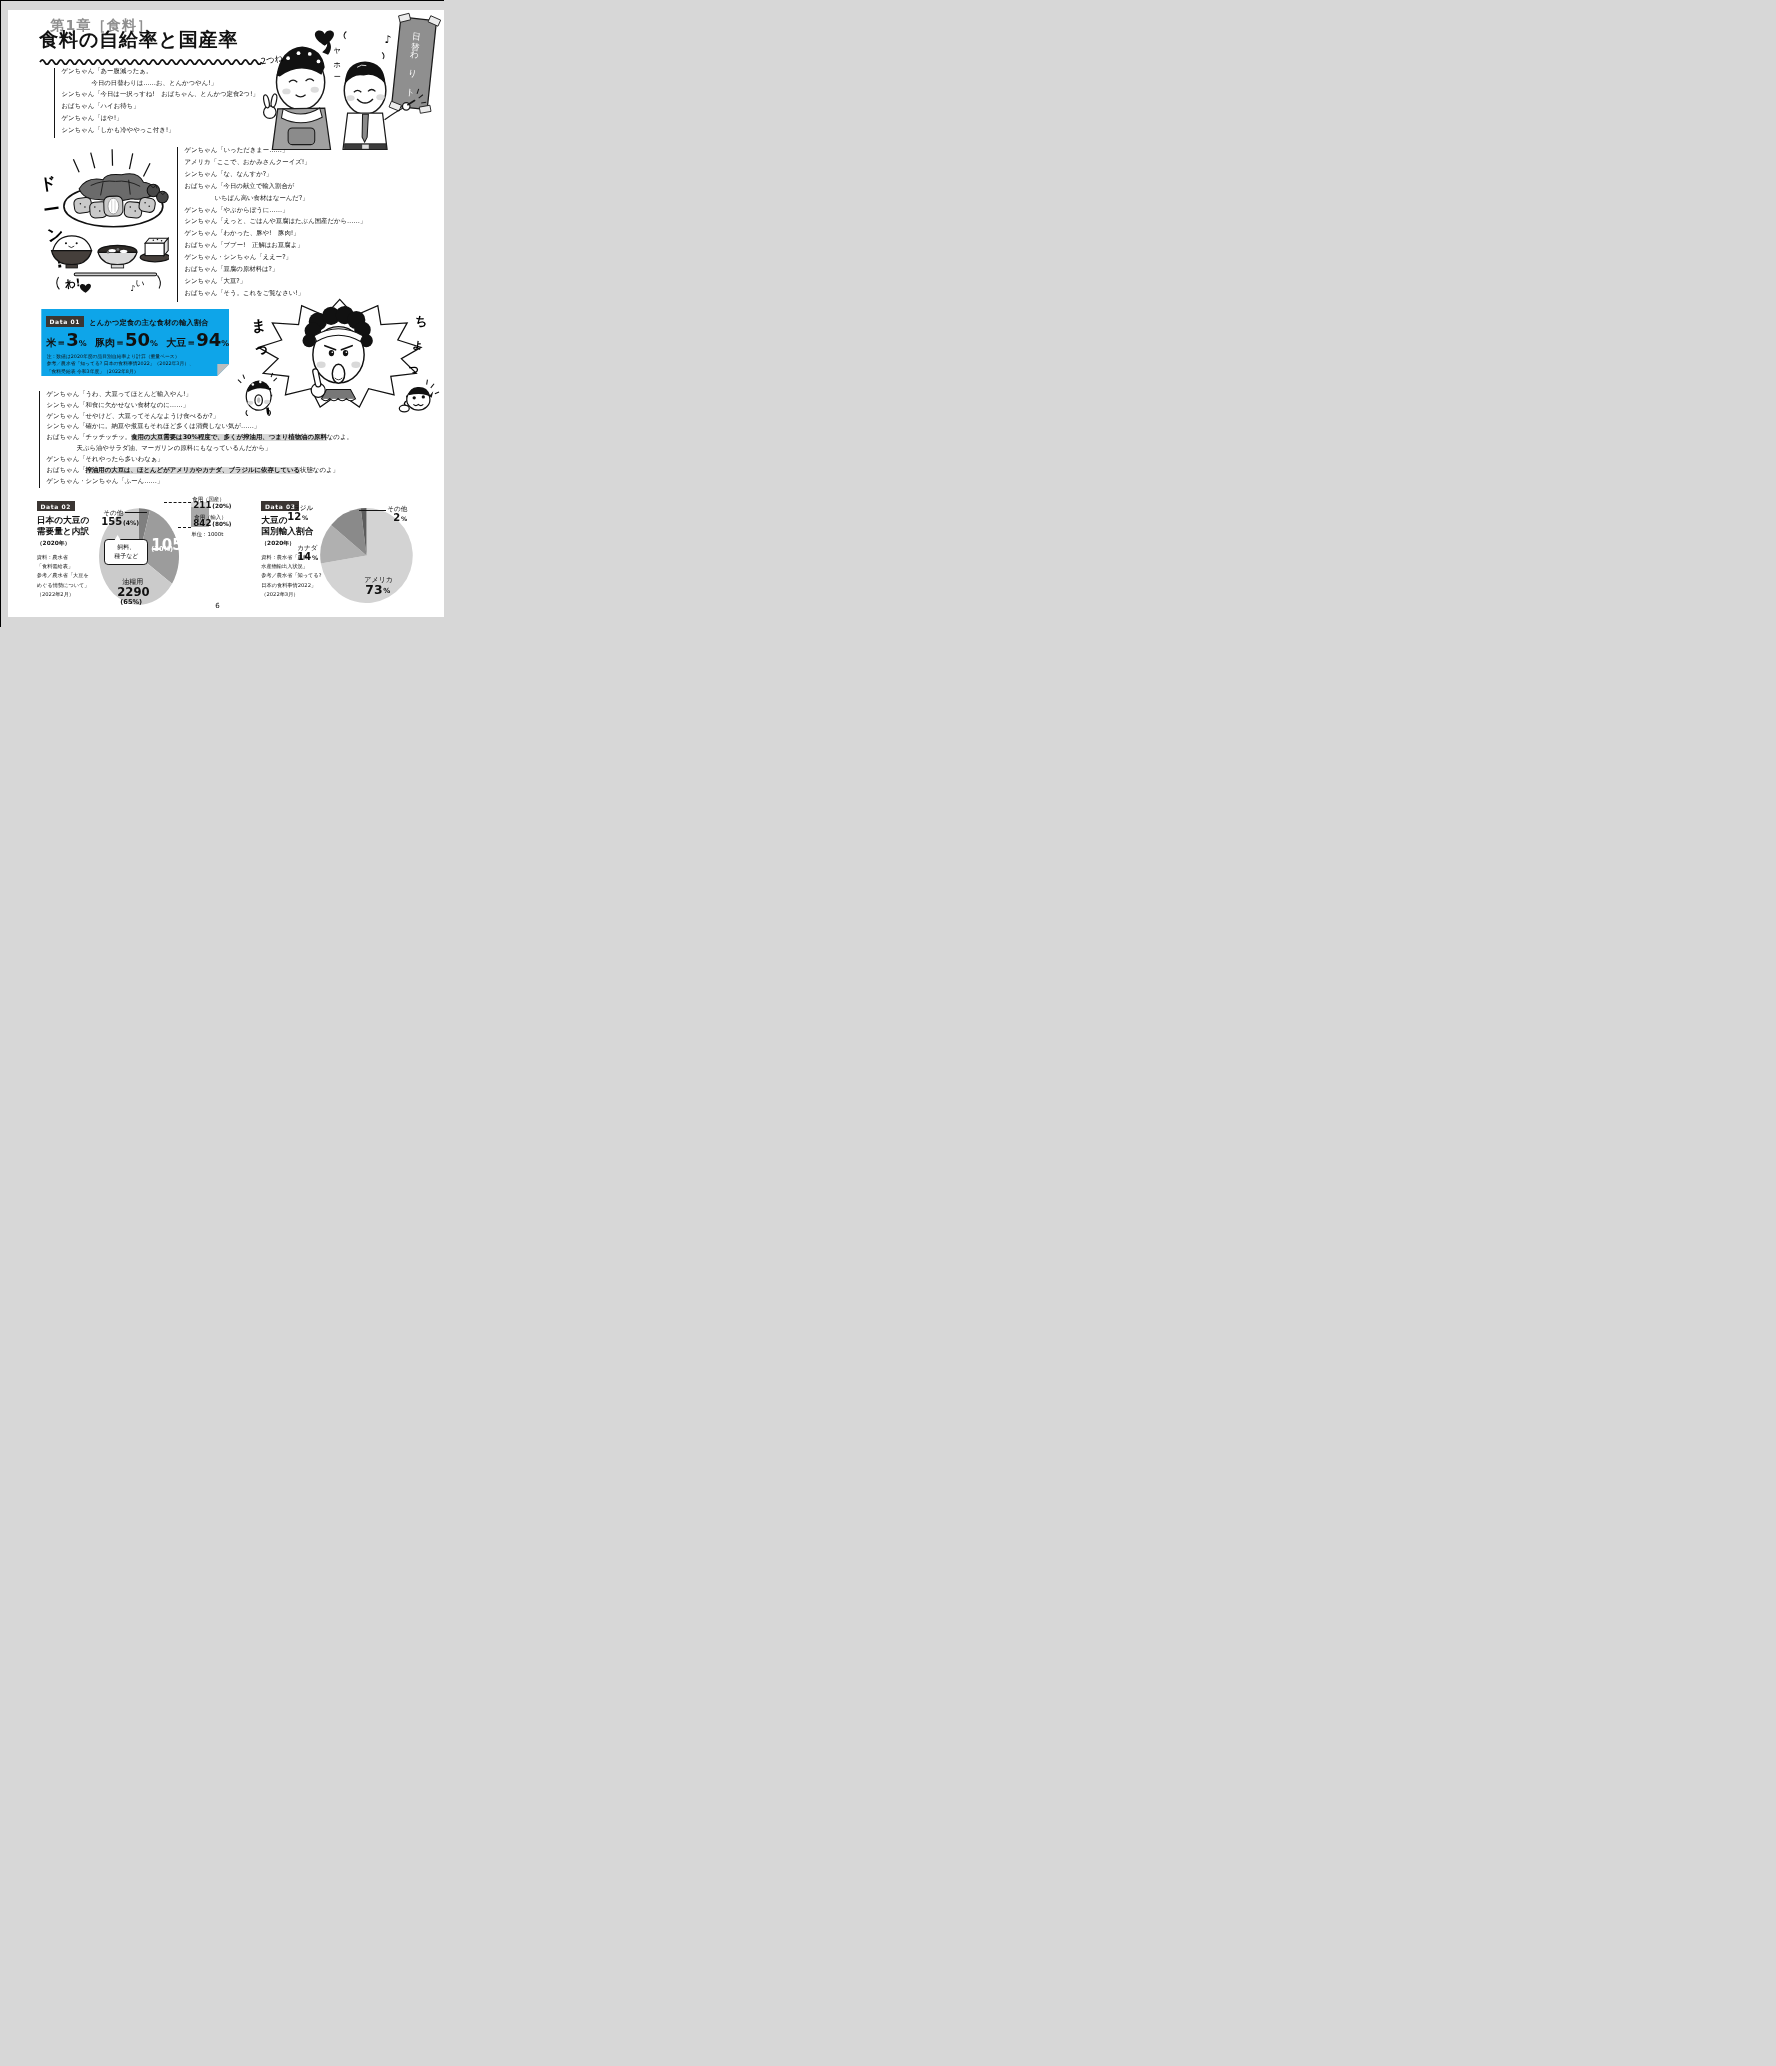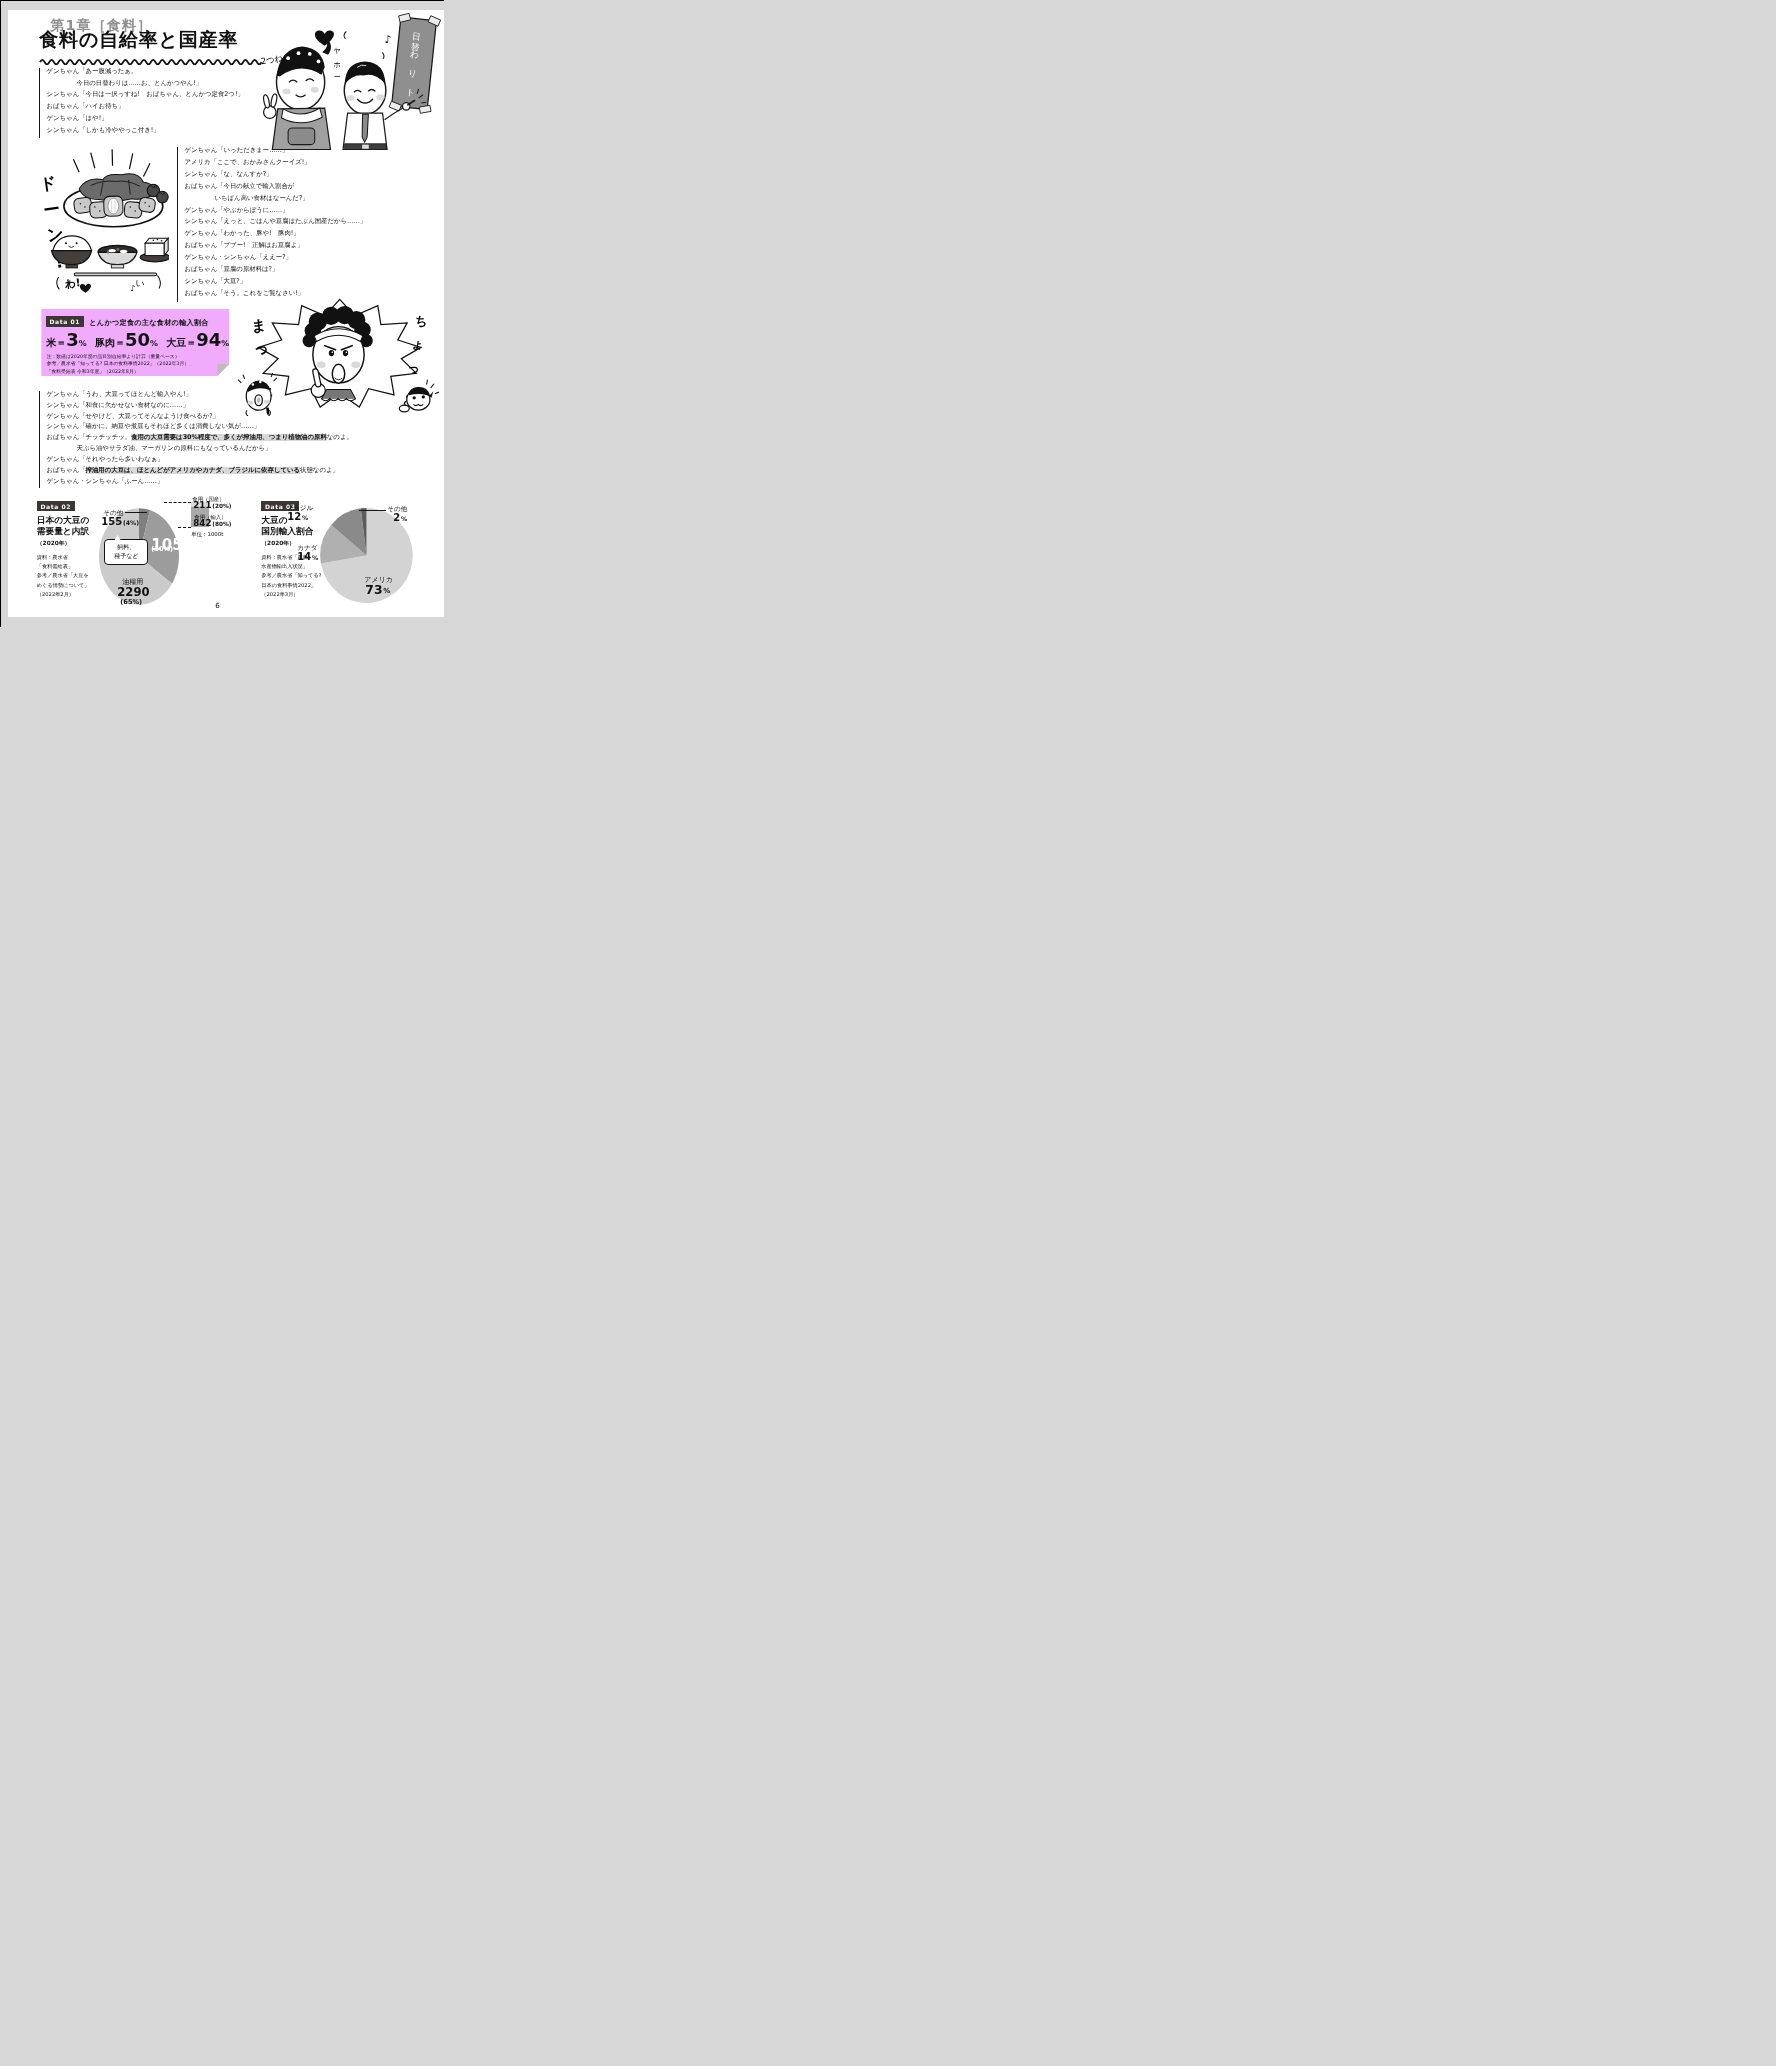--- a/index.html
+++ b/index.html
@@ -13,21 +13,21 @@
   .title{font-size:19px;font-weight:700;letter-spacing:0.8px;white-space:nowrap;}
   .dlg{position:absolute;border-left:0.8px solid #151515;padding-left:6.2px;}
   .dlg .ln{font-size:6.4px;line-height:1.05;white-space:nowrap;}
   .dlg-a .ln{margin-bottom:5px;}
   .dlg-b .ln{margin-bottom:5.2px;}
   .dlg-c .ln{margin-bottom:4.1px;}
   .dlg .ind{padding-left:30px;}
   .hl{font-weight:700;background:linear-gradient(180deg,rgba(0,0,0,0) 15%,#d8d8d8 15%);}
   .badge{background:#3b3633;color:#fff;font-size:6px;font-weight:600;letter-spacing:0.6px;
          display:flex;align-items:center;justify-content:center;}
-  .d1box{background:#f0abfc;clip-path:polygon(0 0,100% 0,100% calc(100% - 12px),calc(100% - 12px) 100%,0 100%);}
+  .d1box{background:#0ea5e9;clip-path:polygon(0 0,100% 0,100% calc(100% - 12px),calc(100% - 12px) 100%,0 100%);}
   .d1fold{position:absolute;right:0;bottom:0;width:12px;height:12px;background:#bdbdbd;
           clip-path:polygon(0 0,100% 0,0 100%);}
   .d1title{font-size:7.2px;font-weight:700;letter-spacing:0.2px;white-space:nowrap;}
   .d1vals{display:flex;align-items:flex-end;gap:8.3px;}
   .d1v{display:flex;align-items:flex-end;}
   .d1-lbl,.d1-eq{font-size:10px;font-weight:700;line-height:1;}
   .d1-num{font-size:18px;font-weight:700;line-height:0.82;}
   .d1-pct{font-size:7.9px;font-weight:700;line-height:1;}
   .d1notes{font-size:4.8px;line-height:1.55;white-space:nowrap;}
   .colT{font-size:8.7px;font-weight:700;line-height:1.3;white-space:nowrap;}
@@ -116,21 +116,21 @@
       </g>
       <path d="M384 206 l10 -8 M390 218 l12 -2 M380 196 l4 -12" stroke="#1a1a1a" stroke-width="2.5"></path>
     </g>
     <text x="6" y="125" font-size="20" transform="rotate(-10 6 125)">2つね</text>
     <text x="188" y="70" class="vtx" font-size="17"><tspan x="188" dy="0">ヤ</tspan><tspan x="188" dy="1.04em">ホ</tspan><tspan x="188" dy="1.04em">ー</tspan></text>
     <path fill="#111" d="M158 52 C152 38 128 42 136 60 C141 71 158 80 158 80 C158 80 174 70 179 58 C186 42 163 38 158 52 Z"></path>
     <text x="302" y="74" font-size="26">♪</text>
     <path d="M210 46 q-10 8 -2 18 M296 96 q8 8 2 16" fill="none" stroke="#1a1a1a" stroke-width="2.5"></path>
   </svg>
 
-  <div class="dlg dlg-a" style="left:31px;top:58px">
+  <div class="dlg dlg-a" style="left:46px;top:58px">
       <div class="ln"><span>ゲンちゃん「あー腹減ったぁ。</span></div>
       <div class="ln ind"><span>今日の日替わりは……お、とんかつやん!」</span></div>
       <div class="ln"><span>シンちゃん「今日は一択っすね!　おばちゃん、とんかつ定食2つ!」</span></div>
       <div class="ln"><span>おばちゃん「ハイお待ち」</span></div>
       <div class="ln"><span>ゲンちゃん「はや!」</span></div>
       <div class="ln"><span>シンちゃん「しかも冷ややっこ付き!」</span></div>
     </div>
 
   <svg class="abs" style="left:25px;top:134px" width="136" height="149" viewBox="0 0 330 360">
     <text x="30" y="48" class="vtx" font-size="40" font-weight="bold" transform="rotate(-8 30 48)"><tspan x="30" dy="0">ド</tspan><tspan x="30" dy="1.04em">ー</tspan><tspan x="30" dy="1.04em">ン</tspan><tspan x="30" dy="1.04em">!</tspan></text>

